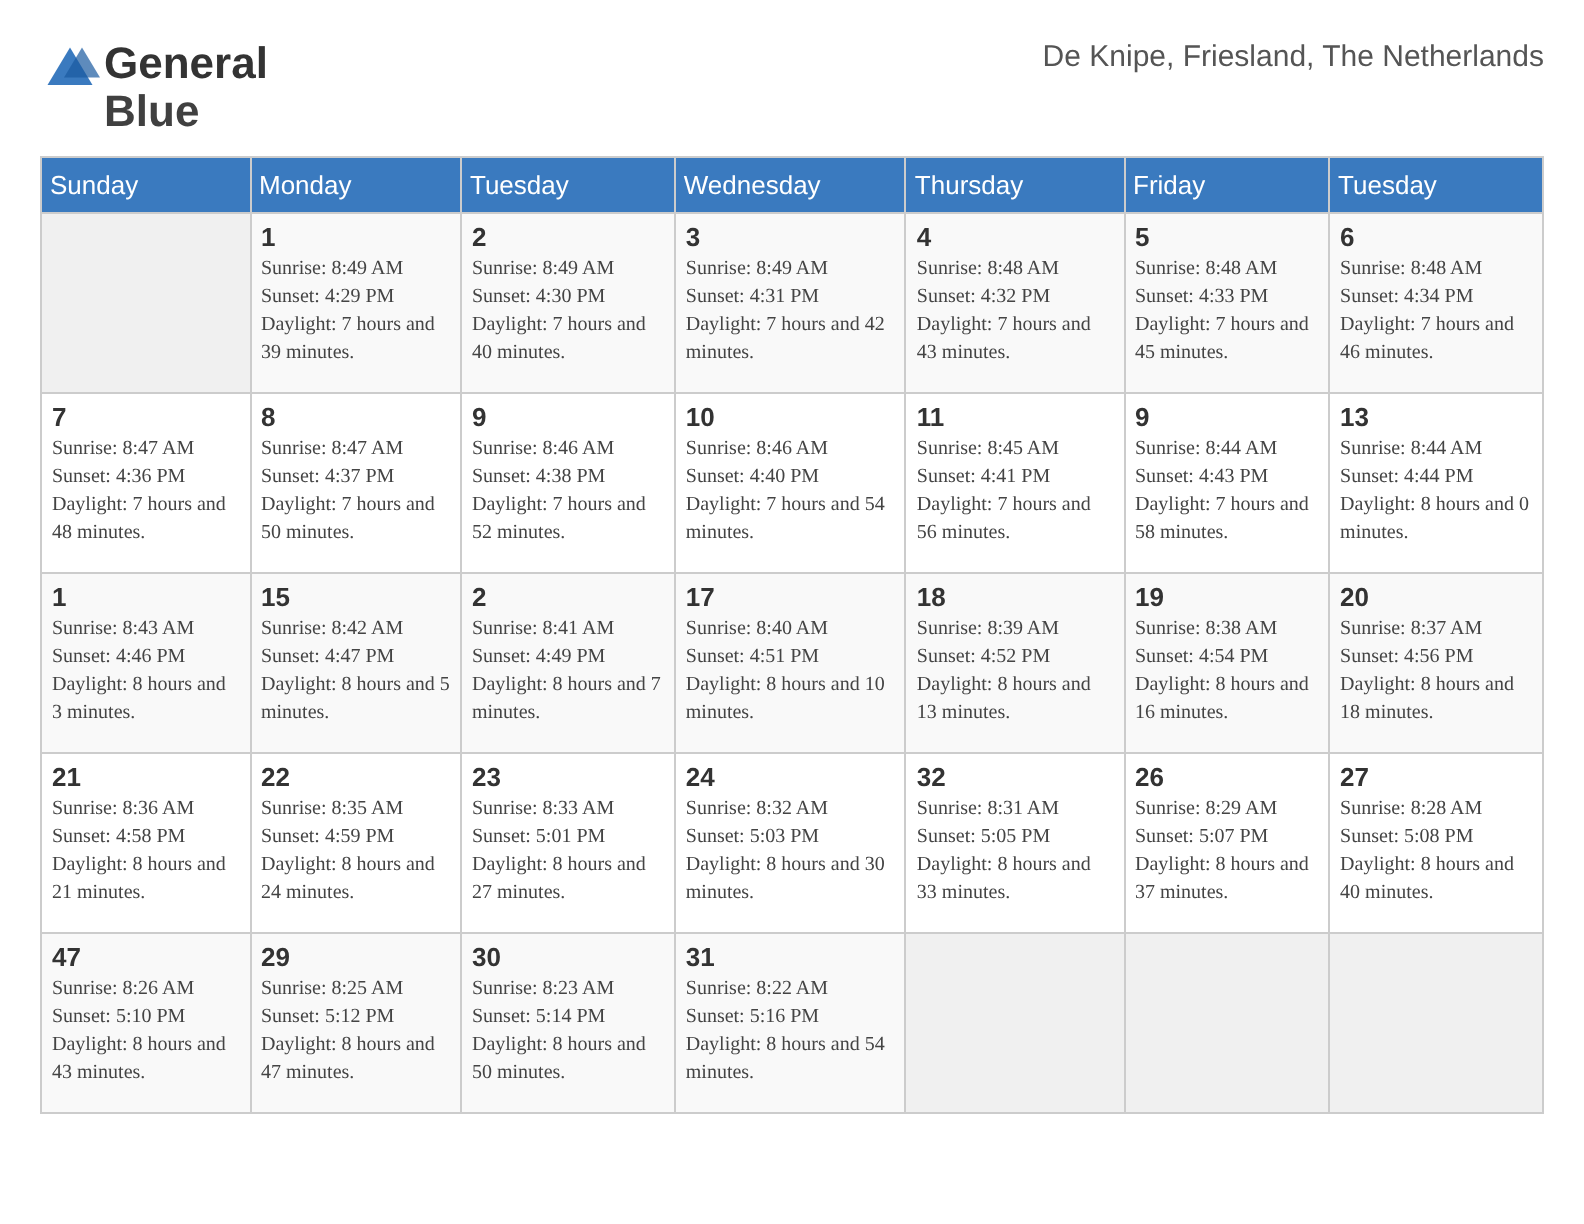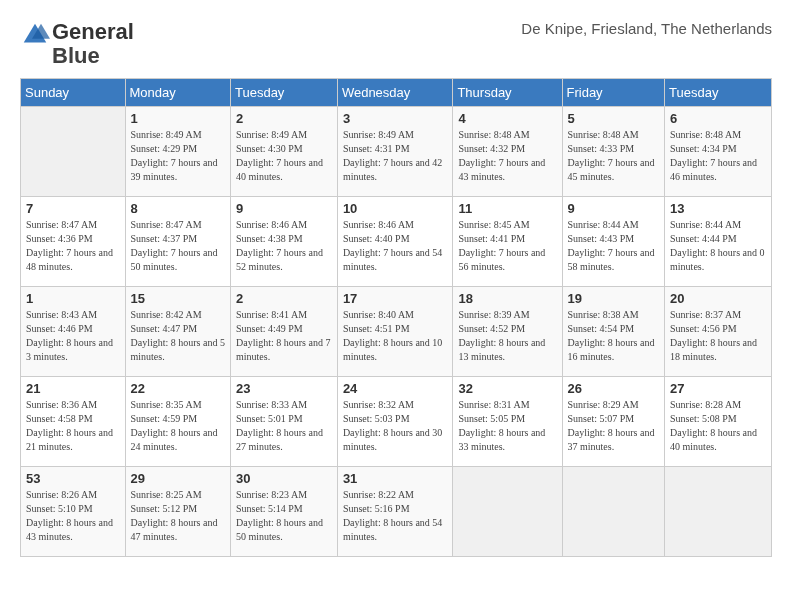--- a/index.html
+++ b/index.html
@@ -230,21 +230,21 @@
           <span class="day-number">26</span>
           <div class="day-info">Sunrise: 8:29 AM<br>Sunset: 5:07 PM<br>Daylight: 8 hours and 37 minutes.</div>
         </td>
         <td>
           <span class="day-number">27</span>
           <div class="day-info">Sunrise: 8:28 AM<br>Sunset: 5:08 PM<br>Daylight: 8 hours and 40 minutes.</div>
         </td>
       </tr>
       <tr>
         <td>
-          <span class="day-number">53</span>
+          <span class="day-number">47</span>
           <div class="day-info">Sunrise: 8:26 AM<br>Sunset: 5:10 PM<br>Daylight: 8 hours and 43 minutes.</div>
         </td>
         <td>
           <span class="day-number">29</span>
           <div class="day-info">Sunrise: 8:25 AM<br>Sunset: 5:12 PM<br>Daylight: 8 hours and 47 minutes.</div>
         </td>
         <td>
           <span class="day-number">30</span>
           <div class="day-info">Sunrise: 8:23 AM<br>Sunset: 5:14 PM<br>Daylight: 8 hours and 50 minutes.</div>
         </td>

